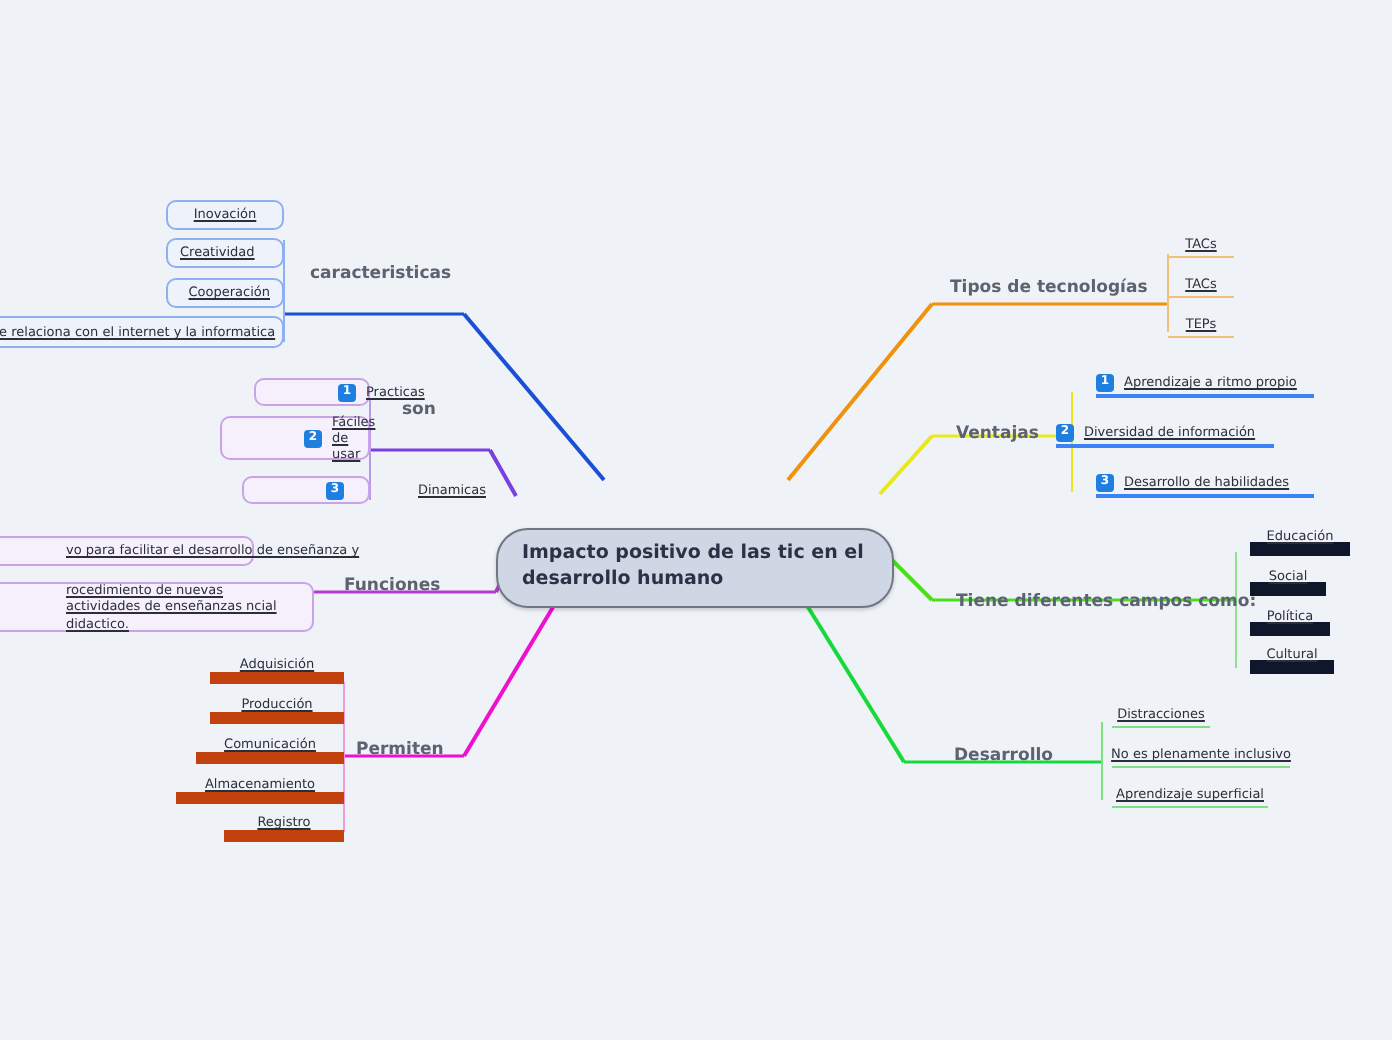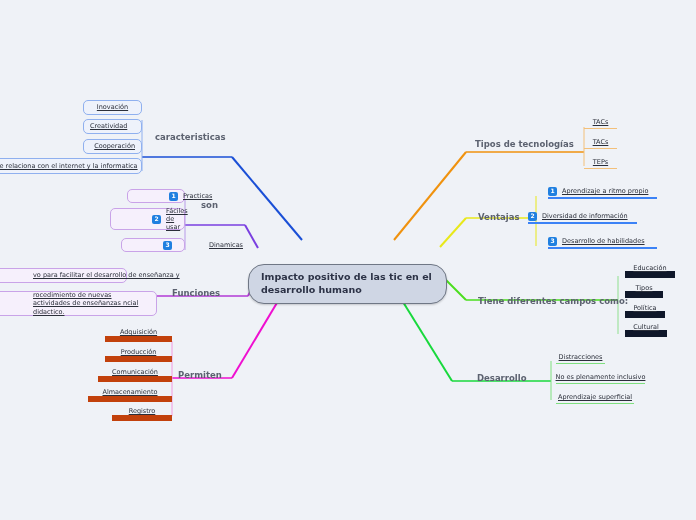--- a/index.html
+++ b/index.html
@@ -237,21 +237,21 @@
   </div>
   <div class="leaf-ul yellow" style="left:548px; top:236px; width:109px; height:13px;">
     <span class="badge">3</span>
     <span class="leaf-txt">Desarrollo de habilidades</span>
   </div>
 
   <div class="leaf-ul green center" style="left:625px; top:266px; width:50px; height:12px;">
     <span class="leaf-txt">Educación</span>
   </div>
   <div class="leaf-ul green center" style="left:625px; top:286px; width:38px; height:12px;">
-    <span class="leaf-txt">Tipos</span>
+    <span class="leaf-txt">Social</span>
   </div>
   <div class="leaf-ul green center" style="left:625px; top:306px; width:40px; height:12px;">
     <span class="leaf-txt">Política</span>
   </div>
   <div class="leaf-ul green center" style="left:625px; top:325px; width:42px; height:12px;">
     <span class="leaf-txt">Cultural</span>
   </div>
 
   <div class="leaf-ul grn2 center" style="left:556px; top:352px; width:49px; height:12px;">
     <span class="leaf-txt">Distracciones</span>

